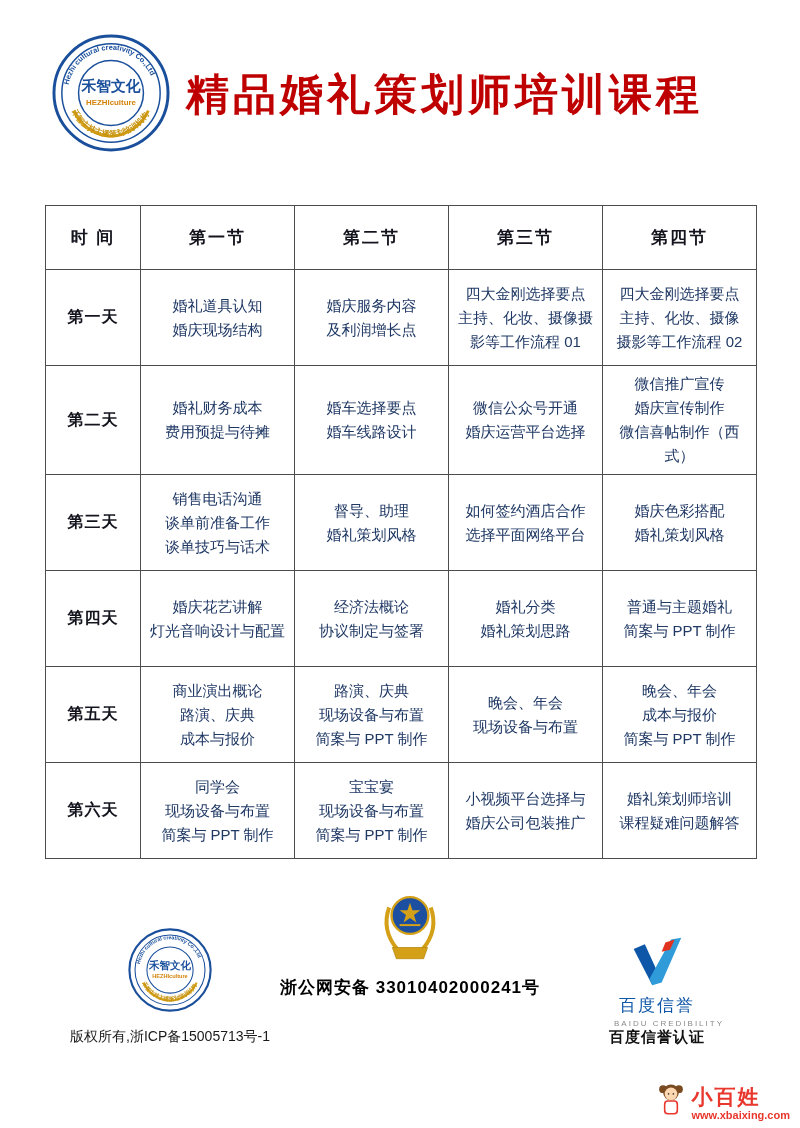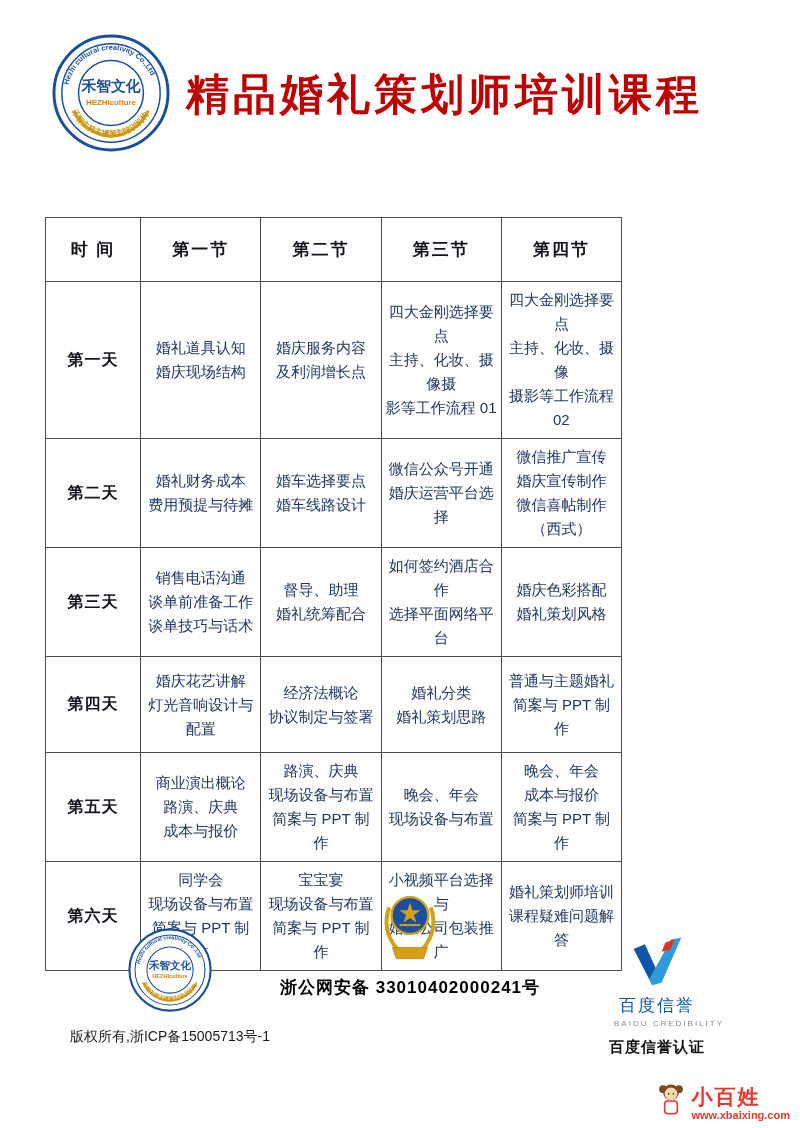--- a/index.html
+++ b/index.html
@@ -13,21 +13,21 @@
   
   .header { position:absolute; top:34px; left:52px; display:flex; align-items:center; gap:16px; }
   .logo-badge { flex:0 0 auto; }
   .page-title {
     color:#bf0000; font-size:43px; font-weight:bold; letter-spacing:4px;
     font-family:"Liberation Sans","DejaVu Sans",sans-serif;
   }
 
   
   table.schedule {
-    position:absolute; left:45px; top:217px; width:577px;
+    position:absolute; left:45px; top:205px; width:712px;
     border-collapse:collapse; table-layout:fixed;
   }
   .schedule th, .schedule td {
     border:1px solid #4d4d4d; text-align:center; vertical-align:middle;
     white-space:pre-line; padding:6px 4px;
   }
   .schedule thead tr { height:64px; }
   .schedule thead th { font-size:17px; font-weight:bold; color:#14141e; letter-spacing:2px; }
   .schedule tbody tr { height:96px; }
   .schedule tbody th.day { font-size:16px; font-weight:bold; color:#14141e; letter-spacing:1px; }
@@ -36,21 +36,21 @@
 
   
   .f-block { position:absolute; transform:translateX(-50%); display:flex; flex-direction:column; align-items:center; }
   .f-left   { left:170px; top:928px; }
   .f-center { left:410px; top:885px; }
   .f-right  { left:657px; top:934px; }
   .copyright-text { margin-top:12px; font-size:14px; color:#1a1a1a; }
   .police-text { margin-top:10px; font-size:17px; font-weight:bold; color:#000; letter-spacing:1px; }
   .baidu-title { margin-top:0; font-size:17px; font-weight:normal; color:#0e57a8; letter-spacing:2px; }
   .baidu-sub { font-size:8px; color:#8a8a8a; letter-spacing:2px; margin-top:2px;padding-left:24px; }
-  .baidu-cert { margin-top:10px; font-size:15px; font-weight:bold; color:#111; letter-spacing:1px; }
+  .baidu-cert { font-size:15px; font-weight:bold; color:#111; letter-spacing:1px; }
 
   
   .watermark {
     position:absolute; right:6px; bottom:2px; display:flex; align-items:center; gap:4px;
     background:#fff; padding:2px 4px;
   }
   .wm-texts { display:flex; flex-direction:column; align-items:flex-start; }
   .wm-name { color:#e8372c; font-size:21px; font-weight:bold; letter-spacing:2px; line-height:1.1; }
   .wm-url { color:#e8372c; font-size:11px; font-weight:bold; }
 </style>
@@ -126,21 +126,21 @@
         <td>微信推广宣传
 婚庆宣传制作
 微信喜帖制作（西式）</td>
       </tr>
       <tr>
         <th class="day">第三天</th>
         <td>销售电话沟通
 谈单前准备工作
 谈单技巧与话术</td>
         <td>督导、助理
-婚礼统筹配合</td>
+婚礼策划风格</td>
         <td>如何签约酒店合作
 选择平面网络平台</td>
         <td>婚庆色彩搭配
 婚礼策划风格</td>
       </tr>
       <tr>
         <th class="day">第四天</th>
         <td>婚庆花艺讲解
 灯光音响设计与配置</td>
         <td>经济法概论

